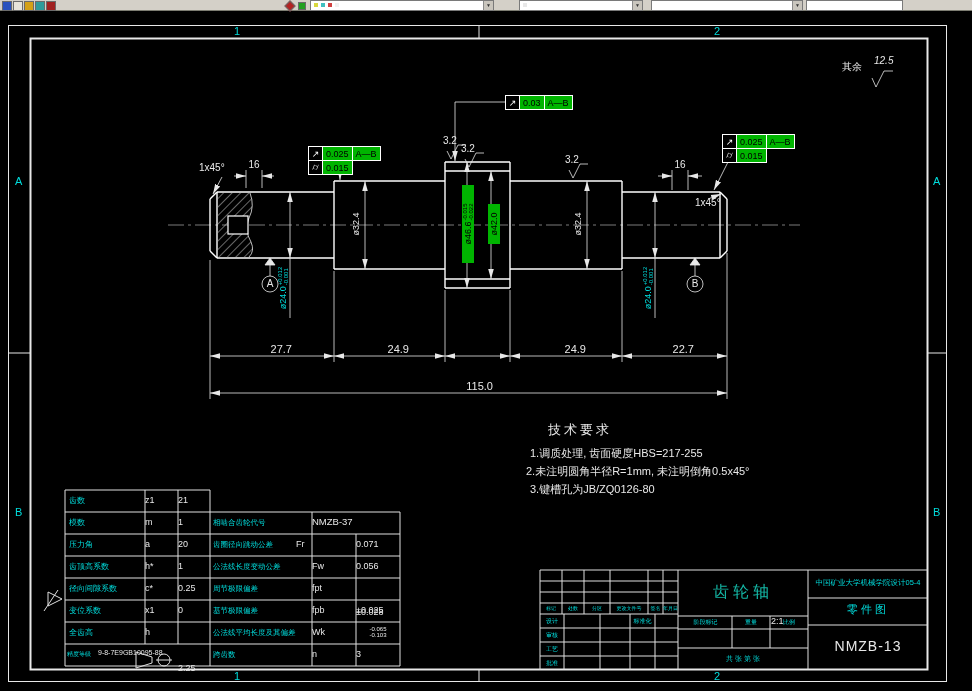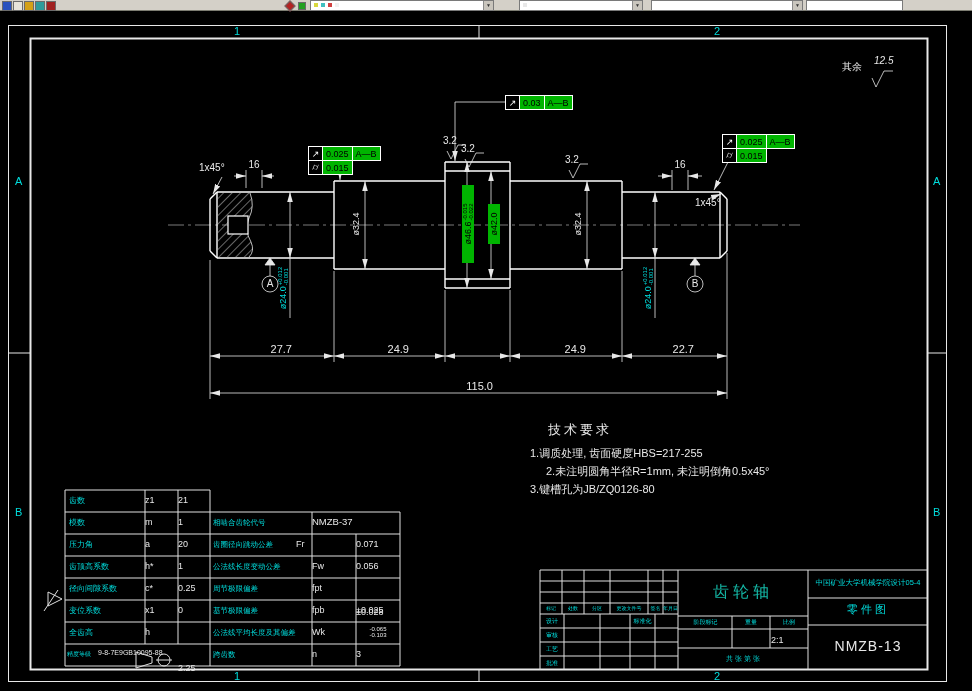--- a/index.html
+++ b/index.html
@@ -321,21 +321,21 @@
   </div>
 
   <div class="t dim" style="left:252px;top:344px;width:40px">27.7</div>
   <div class="t dim" style="left:369px;top:344px;width:40px">24.9</div>
   <div class="t dim" style="left:546px;top:344px;width:40px">24.9</div>
   <div class="t dim" style="left:654px;top:344px;width:40px">22.7</div>
   <div class="t dim" style="left:443px;top:381px;width:50px">115.0</div>
 
   <div class="t s13" style="left:548px;top:423px">技术要求</div>
   <div class="t s11" style="left:530px;top:448px">1.调质处理, 齿面硬度HBS=217-255</div>
-  <div class="t s11" style="left:546px;top:466px">2.未注明圆角半径R=1mm, 未注明倒角0.5x45°</div>
+  <div class="t s11" style="left:526px;top:466px">2.未注明圆角半径R=1mm, 未注明倒角0.5x45°</div>
   <div class="t s11" style="left:530px;top:484px">3.键槽孔为JB/ZQ0126-80</div>
 
   <div class="t tn" style="left:69px;top:497px">齿数</div>
   <div class="t tv" style="left:145px;top:496px;width:33px">z1</div>
   <div class="t tv" style="left:178px;top:496px;width:24px">21</div>
   <div class="t tn" style="left:69px;top:519px">模数</div>
   <div class="t tv" style="left:145px;top:518px;width:33px">m</div>
   <div class="t tv" style="left:178px;top:518px;width:32px">1</div>
   <div class="t tn" style="left:69px;top:541px">压力角</div>
   <div class="t tv" style="left:145px;top:540px;width:33px">a</div>
@@ -376,21 +376,21 @@
     <span>-0.103</span>
   </div>
   <div class="t tn2" style="left:213px;top:651px">跨齿数</div>
   <div class="t tv" style="left:312px;top:650px;width:44px">n</div>
   <div class="t tv" style="left:356px;top:650px;width:44px">3</div>
 
   <div class="t c" style="left:678px;top:584px;width:130px;font-size:16px;letter-spacing:4px;color:#14b8a6">齿轮轴</div>
   <div class="t tt" style="left:679px;top:619px;width:53px">阶段标记</div>
   <div class="t tt" style="left:733px;top:619px;width:36px">重量</div>
   <div class="t tt" style="left:771px;top:619px;width:36px">比例</div>
-  <div class="t tv" style="left:771px;top:636px;width:58px">2:1</div>
+  <div class="t tv" style="left:771px;top:617px;width:58px">2:1</div>
   <div class="t c cy" style="left:678px;top:655px;width:130px;font-size:7px">共  张  第  张</div>
   <div class="t c cy" style="left:810px;top:579px;width:116px;font-size:7.5px">中国矿业大学机械学院设计05-4</div>
   <div class="t c cy" style="left:810px;top:604px;width:116px;font-size:11px;letter-spacing:3px">零件图</div>
   <div class="t c" style="left:810px;top:639px;width:116px;font-size:14px;letter-spacing:1px;color:#e8e8e8">NMZB-13</div>
 
   <div class="t tt5" style="left:540px;top:606px;width:22px">标记</div>
   <div class="t tt5" style="left:562px;top:606px;width:22px">处数</div>
   <div class="t tt5" style="left:584px;top:606px;width:26px">分区</div>
   <div class="t tt5" style="left:610px;top:606px;width:38px">更改文件号</div>
   <div class="t tt5" style="left:648px;top:606px;width:15px">签名</div>

